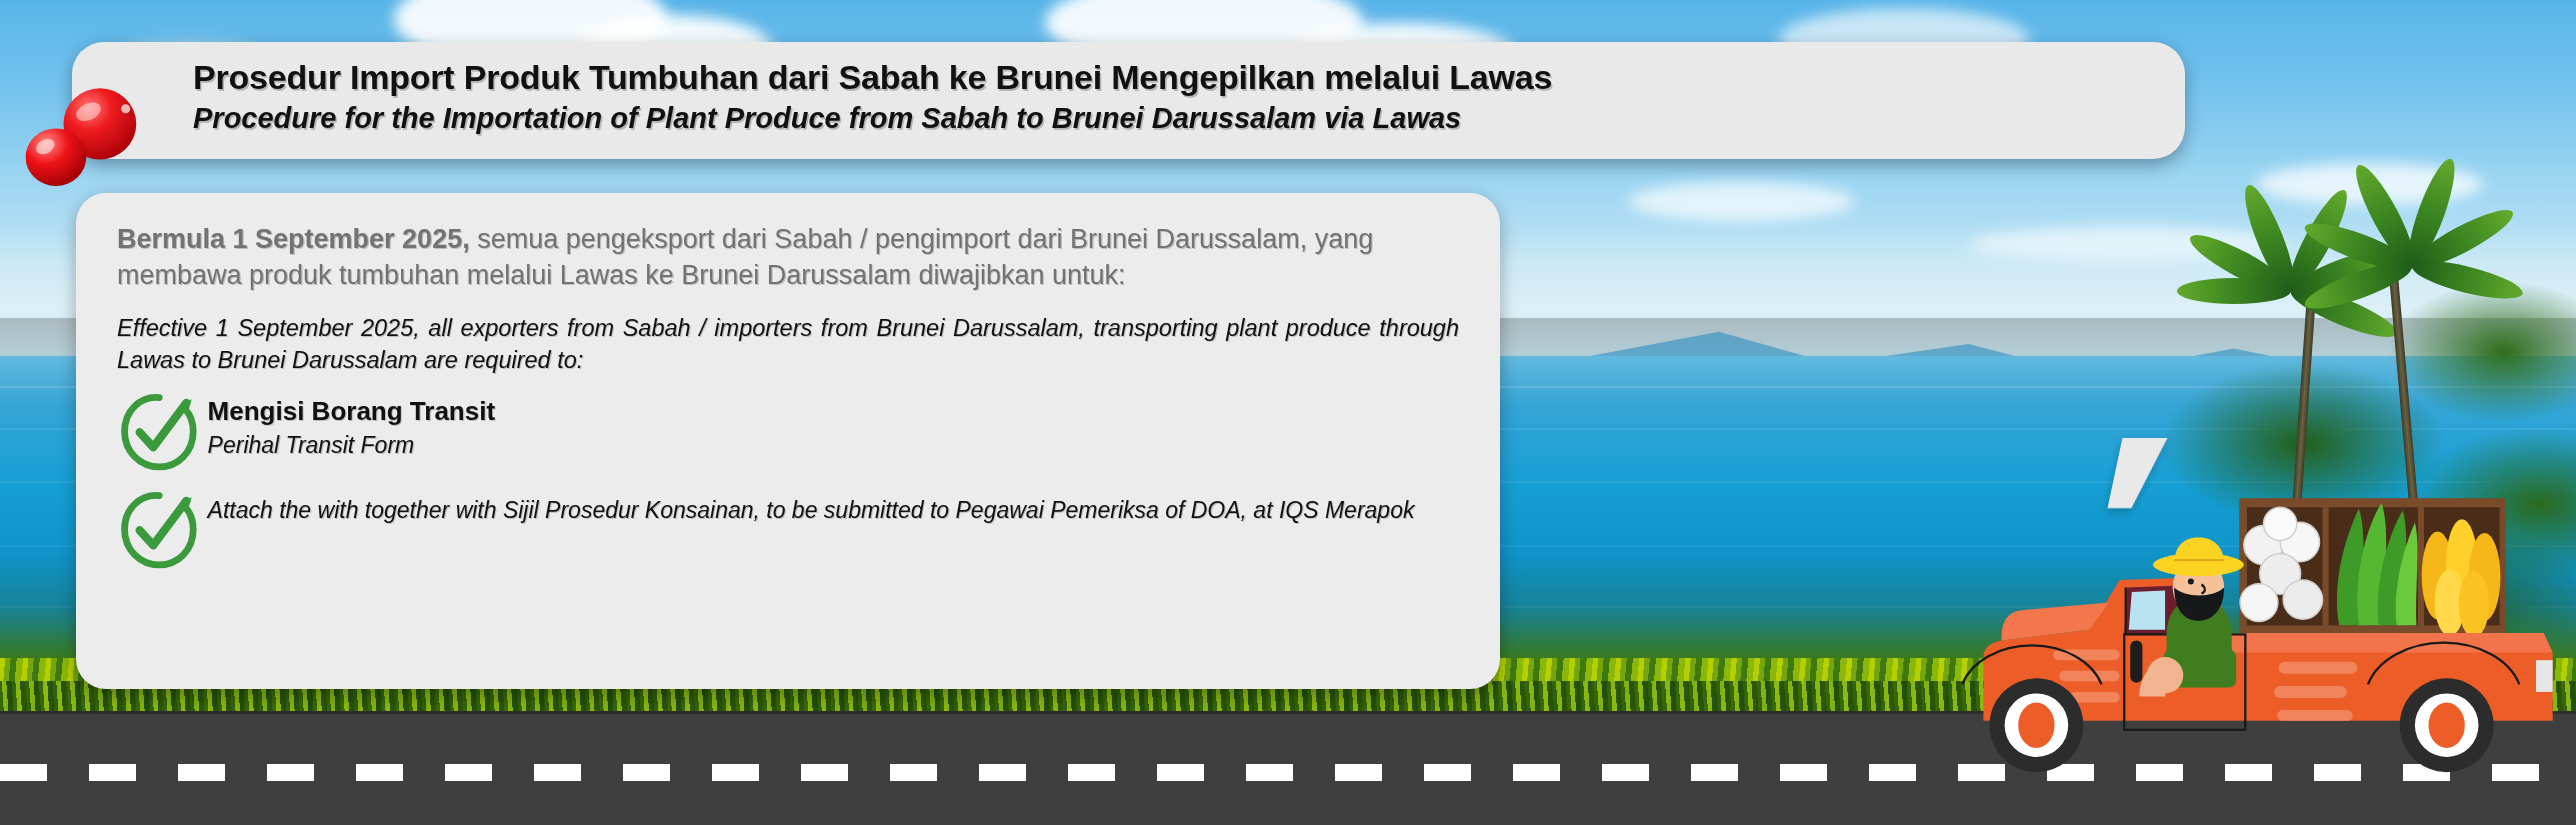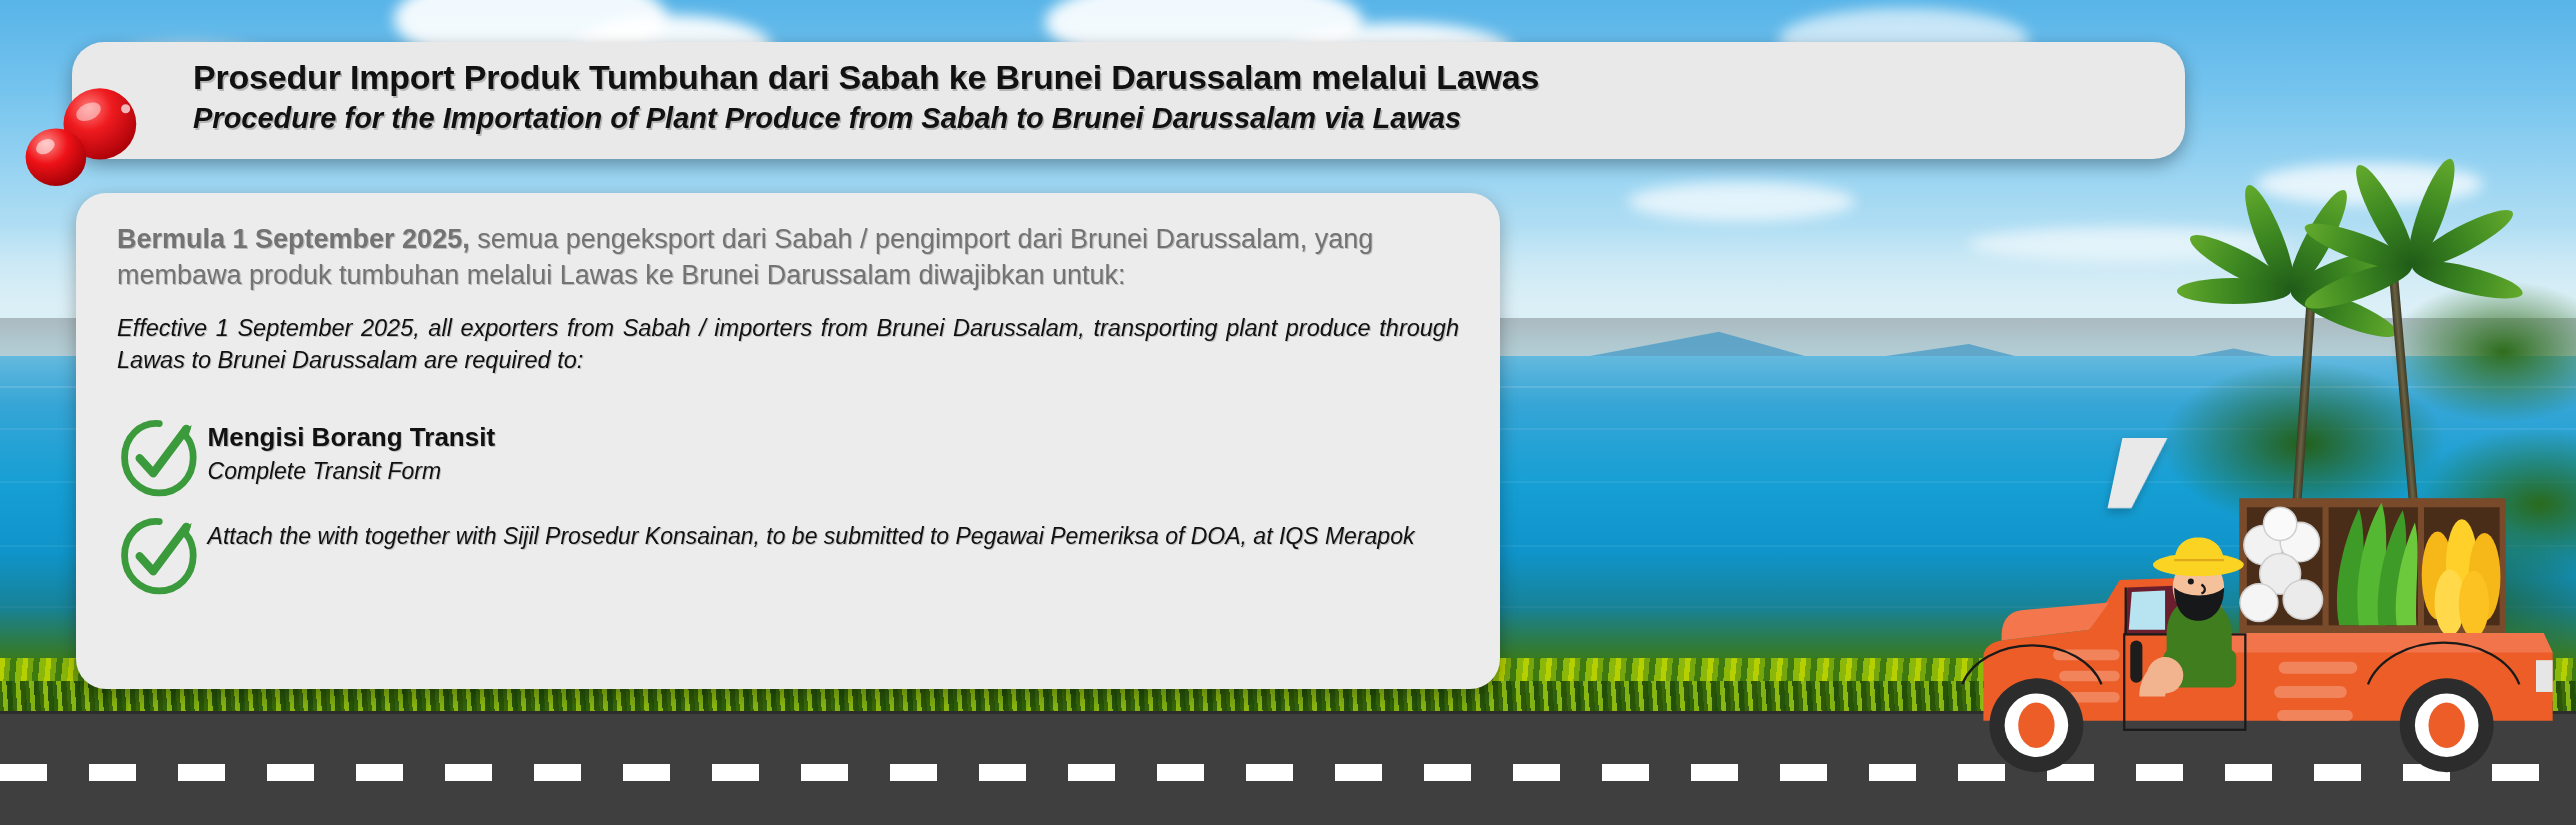--- a/index.html
+++ b/index.html
@@ -119,21 +119,21 @@
     font-size:27px; font-weight:normal; color:#737373; line-height:1.33;
     text-shadow:1.1px 1.1px 0 rgba(0,0,0,.2);
   }
   .lead-en {
     font-size:23.5px; font-style:italic; color:#111; line-height:1.38;
     margin-top:18px; text-align:justify;
     text-shadow:1.1px 1.1px 0 rgba(0,0,0,.2);
   }
   .lead-en b { font-weight:normal; }
 
-  .checks { margin-top:44px; }
+  .checks { margin-top:18px; }
   .check-row { display:flex; align-items:flex-start; margin-bottom:19.7px; }
   .check-ico { width:83px; flex:0 0 83px; margin-right:7.6px; margin-top:-4.5px; }
   .check-txt { flex:1; }
   .ck-my {
     font-size:26px; font-weight:bold; color:#111; line-height:1.28;
     text-shadow:1.1px 1.1px 0 rgba(0,0,0,.2);
   }
   .ck-en {
     font-size:23px; font-style:italic; color:#111; line-height:1.3; margin-top:3px;
     text-shadow:1.1px 1.1px 0 rgba(0,0,0,.2);
@@ -221,21 +221,21 @@
     <div class="foliage"></div>
     <div class="grass"></div>
     <div class="grass2"></div>
   </div>
 
   <div class="road">
     <div class="road-dashes"></div>
   </div>
 
   <div class="title-card">
-    <div class="title-main">Prosedur Import Produk Tumbuhan dari Sabah ke Brunei Darussalam melalui Lawas</div>
+    <div class="title-main">Prosedur Import Produk Tumbuhan dari Sabah ke Brunei Mengepilkan melalui Lawas</div>
     <div class="title-sub">Procedure for the Importation of Plant Produce from Sabah to Brunei Darussalam via Lawas</div>
   </div>
 
   <svg class="pin" viewBox="0 0 190 175">
     <defs>
       <radialGradient id="pinHead" cx="35%" cy="28%" r="78%">
         <stop offset="0%" stop-color="#ff7a78"></stop>
         <stop offset="40%" stop-color="#ef1b1f"></stop>
         <stop offset="100%" stop-color="#a80007"></stop>
       </radialGradient>
@@ -271,21 +271,21 @@
     <div class="checks">
 
       <div class="check-row">
         <svg class="check-ico" viewBox="0 0 110 110">
           <path d="M56,10 C30,8 10,28 10,55 C10,82 31,102 56,102 C81,102 101,82 101,55 C101,44 98,34 91,26" fill="none" stroke="#3a9a3c" stroke-width="9" stroke-linecap="round"></path>
           <path d="M30,56 L48,76 L92,17" fill="none" stroke="#3a9a3c" stroke-width="11" stroke-linecap="round" stroke-linejoin="round"></path>
           <path d="M88,20 L99,12 L95,26 Z" fill="#3a9a3c"></path>
         </svg>
         <div class="check-txt">
           <div class="ck-my">Mengisi Borang Transit</div>
-          <div class="ck-en"><span>Complete </span><b>Transit Form</b><span></span></div>
+          <div class="ck-en"><span>Perihal </span><b>Transit Form</b><span></span></div>
         </div>
       </div>
 
       <div class="check-row">
         <svg class="check-ico" viewBox="0 0 110 110">
           <path d="M56,10 C30,8 10,28 10,55 C10,82 31,102 56,102 C81,102 101,82 101,55 C101,44 98,34 91,26" fill="none" stroke="#3a9a3c" stroke-width="9" stroke-linecap="round"></path>
           <path d="M30,56 L48,76 L92,17" fill="none" stroke="#3a9a3c" stroke-width="11" stroke-linecap="round" stroke-linejoin="round"></path>
           <path d="M88,20 L99,12 L95,26 Z" fill="#3a9a3c"></path>
         </svg>
         <div class="check-txt">

